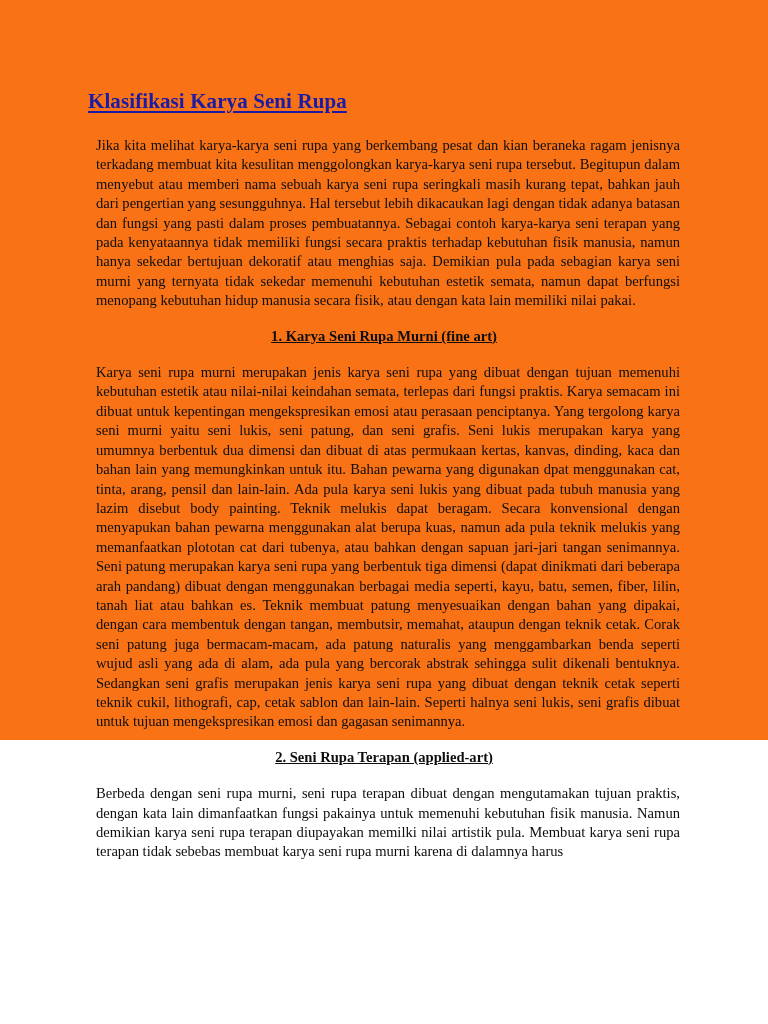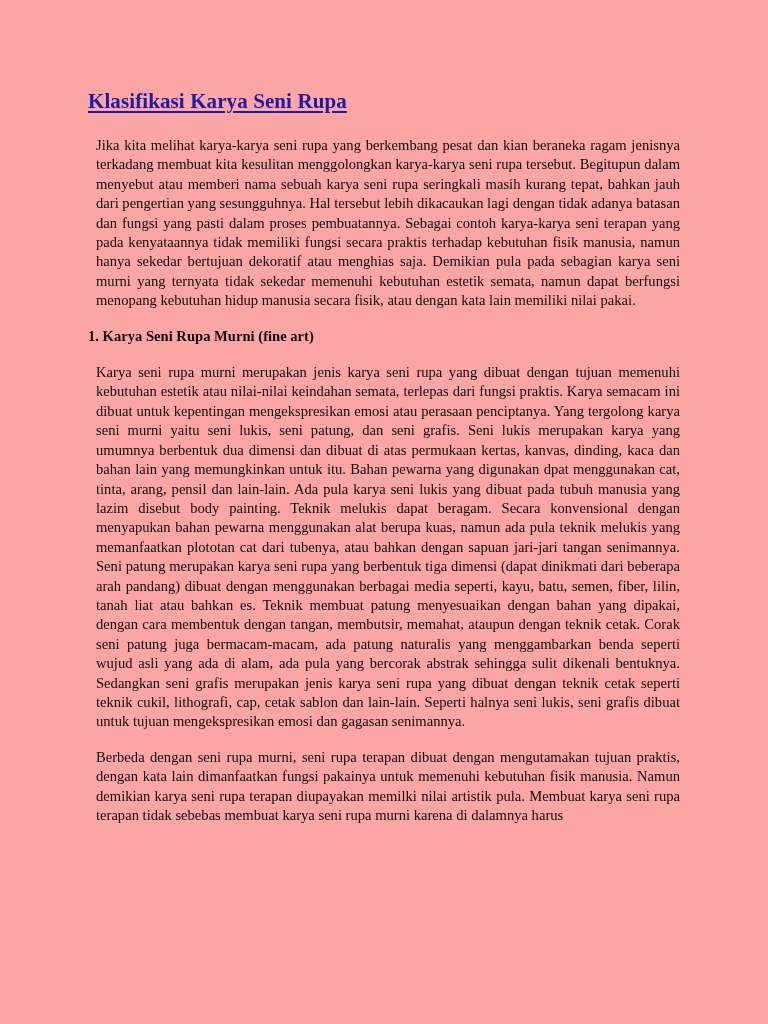--- a/index.html
+++ b/index.html
@@ -10,22 +10,22 @@
   body {
     width: 768px;
     height: 1024px;
     overflow: hidden;
     font-family: "Liberation Serif", "DejaVu Serif", serif;
     -webkit-font-smoothing: antialiased;
   }
   .page {
     box-sizing: border-box;
     width: 768px;
-    height: 1024px;
-    background: #fca5a5;
+    height: 740px;
+    background: #f97316;
     padding: 88px 88px 0 88px;
   }
   .doc-title {
     margin: 0 0 22px 0;
     font-size: 21px;
     line-height: 26px;
     font-weight: bold;
     color: #1b1ba4;
     text-decoration: underline;
     text-underline-offset: 3px;
@@ -42,33 +42,35 @@
   }
   p.body-text:last-child {
     margin-bottom: 0;
   }
   h2.section-heading {
     margin: 0 0 17px 0;
     font-size: 14.6px;
     line-height: 19.4px;
     font-weight: bold;
     color: #0d0d0d;
-    text-align: left;
+    text-align: center;
+    text-decoration: underline;
   }
 </style>
 </head>
 <body>
 
 <div class="page">
 
   <h1 class="doc-title">Klasifikasi Karya Seni Rupa</h1>
 
   <p class="body-text">Jika kita melihat karya-karya seni rupa yang berkembang pesat dan kian beraneka ragam jenisnya terkadang membuat kita kesulitan menggolongkan karya-karya seni rupa tersebut. Begitupun dalam menyebut atau memberi nama sebuah karya seni rupa seringkali masih kurang tepat, bahkan jauh dari pengertian yang sesungguhnya. Hal tersebut lebih dikacaukan lagi dengan tidak adanya batasan dan fungsi yang pasti dalam proses pembuatannya. Sebagai contoh karya-karya seni terapan yang pada kenyataannya tidak memiliki fungsi secara praktis terhadap kebutuhan fisik manusia, namun hanya sekedar bertujuan dekoratif atau menghias saja. Demikian pula pada sebagian karya seni murni yang ternyata tidak sekedar memenuhi kebutuhan estetik semata, namun dapat berfungsi menopang kebutuhan hidup manusia secara fisik, atau dengan kata lain memiliki nilai pakai.</p>
 
 
   <h2 class="section-heading">1. Karya Seni Rupa Murni (fine art)</h2>
 
   <p class="body-text">Karya seni rupa murni merupakan jenis karya seni rupa yang dibuat dengan tujuan memenuhi kebutuhan estetik atau nilai-nilai keindahan semata, terlepas dari fungsi praktis. Karya semacam ini dibuat untuk kepentingan mengekspresikan emosi atau perasaan penciptanya. Yang tergolong karya seni murni yaitu seni lukis, seni patung, dan seni grafis. Seni lukis merupakan karya yang umumnya berbentuk dua dimensi dan dibuat di atas permukaan kertas, kanvas, dinding, kaca dan bahan lain yang memungkinkan untuk itu. Bahan pewarna yang digunakan dpat menggunakan cat, tinta, arang, pensil dan lain-lain. Ada pula karya seni lukis yang dibuat pada tubuh manusia yang lazim disebut body painting. Teknik melukis dapat beragam. Secara konvensional dengan menyapukan bahan pewarna menggunakan alat berupa kuas, namun ada pula teknik melukis yang memanfaatkan plototan cat dari tubenya, atau bahkan dengan sapuan jari-jari tangan senimannya. Seni patung merupakan karya seni rupa yang berbentuk tiga dimensi (dapat dinikmati dari beberapa arah pandang) dibuat dengan menggunakan berbagai media seperti, kayu, batu, semen, fiber, lilin, tanah liat atau bahkan es. Teknik membuat patung menyesuaikan dengan bahan yang dipakai, dengan cara membentuk dengan tangan, membutsir, memahat, ataupun dengan teknik cetak. Corak seni patung juga bermacam-macam, ada patung naturalis yang menggambarkan benda seperti wujud asli yang ada di alam, ada pula yang bercorak abstrak sehingga sulit dikenali bentuknya. Sedangkan seni grafis merupakan jenis karya seni rupa yang dibuat dengan teknik cetak seperti teknik cukil, lithografi, cap, cetak sablon dan lain-lain. Seperti halnya seni lukis, seni grafis dibuat untuk tujuan mengekspresikan emosi dan gagasan senimannya.</p>
 
+  <h2 class="section-heading">2. Seni Rupa Terapan (applied-art)</h2>
 
   <p class="body-text">Berbeda dengan seni rupa murni, seni rupa terapan dibuat dengan mengutamakan tujuan praktis, dengan kata lain dimanfaatkan fungsi pakainya untuk memenuhi kebutuhan fisik manusia. Namun demikian karya seni rupa terapan diupayakan memilki nilai artistik pula. Membuat karya seni rupa terapan tidak sebebas membuat karya seni rupa murni karena di dalamnya harus</p>
 
 </div>
 
 </body></html>

